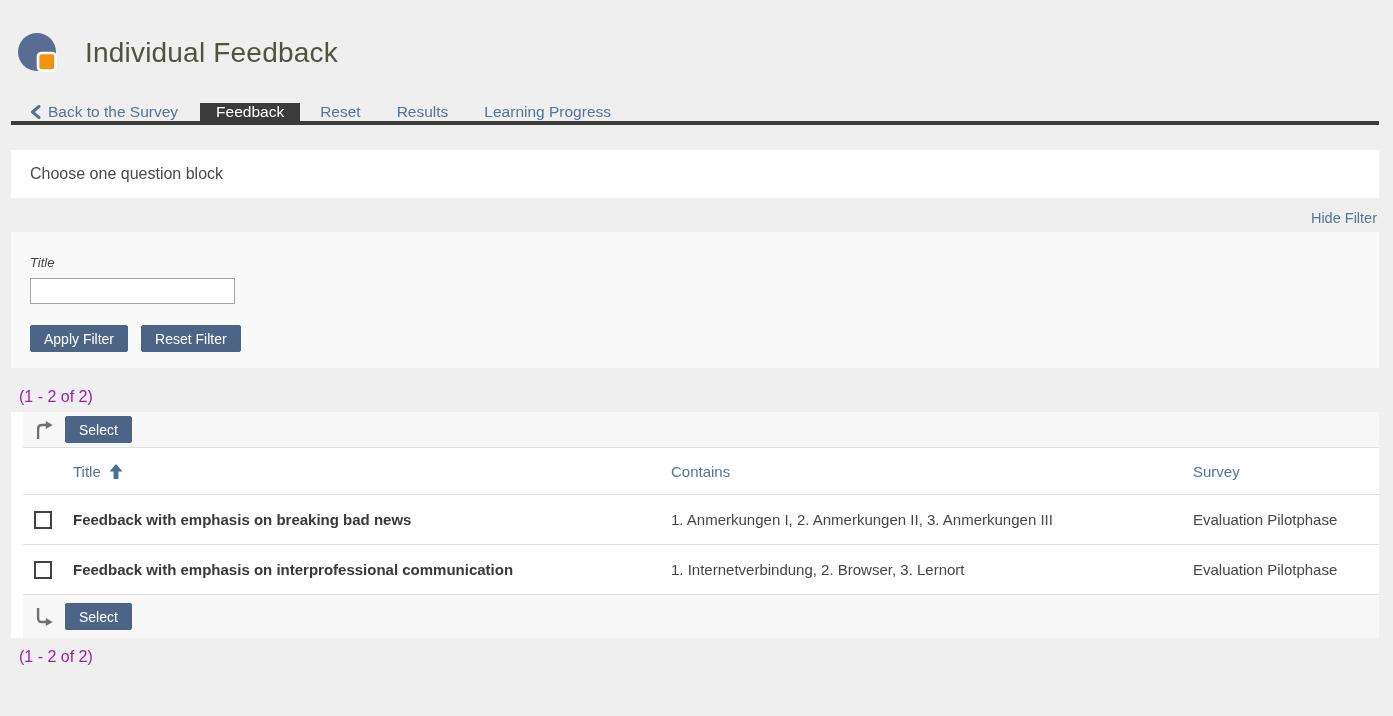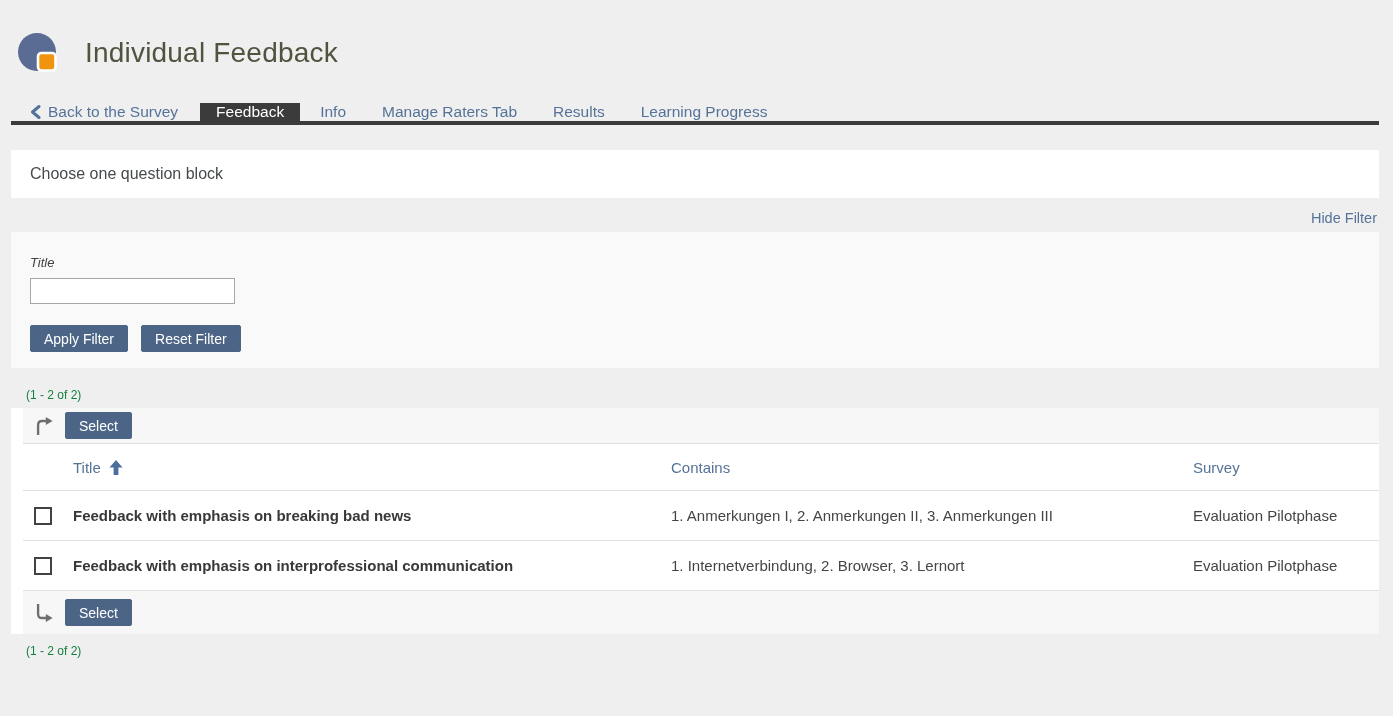--- a/index.html
+++ b/index.html
@@ -51,21 +51,21 @@
     width:205px; height:26px; border:1px solid #a6a6a6; background:#fff;
     font-family:inherit; font-size:14px; padding:0 6px; display:block;
   }
   .filter-buttons { margin-top:21px; display:flex; gap:13px; }
   .btn {
     background:var(--primary_button,#4c6586); color:#fff; border:1px solid var(--primary_button,#4c6586);
     font-family:inherit; font-size:14px; padding:4px 13px; height:27px;
     border-radius:2px; cursor:pointer;
   }
 
-  .pagination { font-size:12px; color:#15803d; margin-left:15px; }
+  .pagination { font-size:16px; color:#a21caf; margin-left:8px; }
   .pagination.top { margin-top:20px; margin-bottom:6px; }
   .pagination.bottom { margin-top:10px; }
 
   
   .qtable { background:#fff;padding-left:12px; }
   .toolbar-row {
     background:var(--toolbar_bg,#f7f7f7);
     display:flex; align-items:center; gap:11px;
     padding-left:11px; border-bottom:1px solid var(--border,#e0e0e0);
   }
@@ -109,24 +109,21 @@
   <a class="back-link">
     <svg width="11" height="14" viewBox="0 0 11 14" aria-hidden="true">
       <polyline points="9,1.5 2.5,7 9,12.5" fill="none" stroke="#557398" stroke-width="3" stroke-linecap="round" stroke-linejoin="round"></polyline>
     </svg>
     <span>Back to the Survey</span>
   </a>
   <div class="tab active">
       <span>Feedback</span>
     </div>
   <div class="tab">
-      <span>Info</span>
-    </div>
-  <div class="tab">
-      <span>Manage Raters Tab</span>
+      <span>Reset</span>
     </div>
   <div class="tab">
       <span>Results</span>
     </div>
   <div class="tab">
       <span>Learning Progress</span>
     </div>
 </div>
 
 <div class="content">

